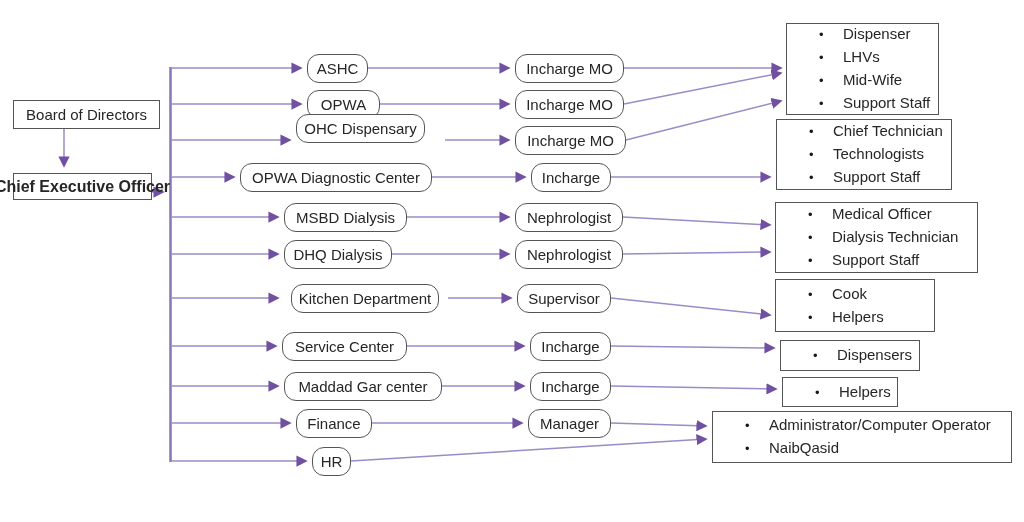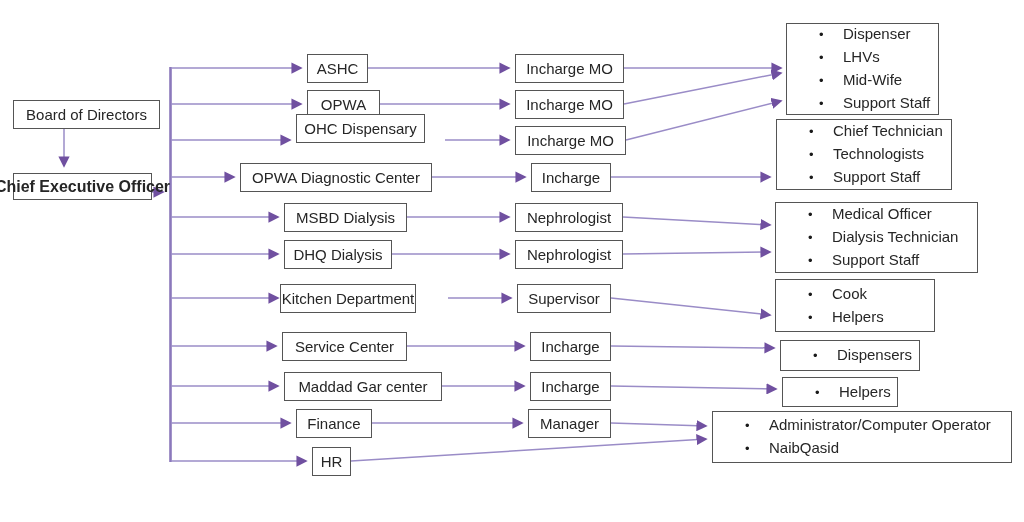--- a/index.html
+++ b/index.html
@@ -6,21 +6,21 @@
   .canvas{
     position:relative;width:1024px;height:522px;background:#ffffff;
     font-family:"Liberation Sans",sans-serif;color:#262626;overflow:hidden;
   }
   .wires{position:absolute;left:0;top:0;width:1024px;height:522px;}
   .box{
     position:absolute;background:#fff;border:1.4px solid #555555;
     box-sizing:border-box;display:flex;align-items:center;justify-content:center;
     font-size:15px;white-space:nowrap;
   }
-  .dept,.role{height:29px;}
+  .dept,.role{height:29px;border-radius:12px;}
   .ceo-box{font-size:16px;font-weight:bold;}
   .staff{flex-direction:column;align-items:stretch;justify-content:center;padding:2px 2px;}
   .li{display:flex;align-items:baseline;line-height:22px;padding-left:30px;font-size:15px;}
   .bullet{width:24px;flex:0 0 24px;font-size:13px;color:#1a1a1a;}
 </style>
 </head>
 <body>
 
 <div class="canvas">
 
@@ -77,21 +77,21 @@
 
   <div class="box" style="left:13px;top:100px;width:147px;height:29px">Board of Directors</div>
   <div class="box ceo-box" style="left:13px;top:173px;width:139px;height:27px">Chief Executive Officer</div>
 
   <div class="box dept" style="left:307px;top:54px;width:61px">ASHC</div>
   <div class="box dept" style="left:307px;top:90px;width:73px">OPWA</div>
   <div class="box dept" style="left:296px;top:114px;width:129px">OHC Dispensary</div>
   <div class="box dept" style="left:240px;top:163px;width:192px">OPWA Diagnostic Center</div>
   <div class="box dept" style="left:284px;top:203px;width:123px">MSBD Dialysis</div>
   <div class="box dept" style="left:284px;top:240px;width:108px">DHQ Dialysis</div>
-  <div class="box dept" style="left:280px;top:284px;width:136px">Kitchen Department</div>
+  <div class="box dept" style="left:291px;top:284px;width:148px">Kitchen Department</div>
   <div class="box dept" style="left:282px;top:332px;width:125px">Service Center</div>
   <div class="box dept" style="left:284px;top:372px;width:158px">Maddad Gar center</div>
   <div class="box dept" style="left:296px;top:409px;width:76px">Finance</div>
   <div class="box dept" style="left:312px;top:447px;width:39px">HR</div>
 
   <div class="box role" style="left:515px;top:54px;width:109px">Incharge MO</div>
   <div class="box role" style="left:515px;top:90px;width:109px">Incharge MO</div>
   <div class="box role" style="left:515px;top:126px;width:111px">Incharge MO</div>
   <div class="box role" style="left:531px;top:163px;width:80px">Incharge</div>
   <div class="box role" style="left:515px;top:203px;width:108px">Nephrologist</div>

